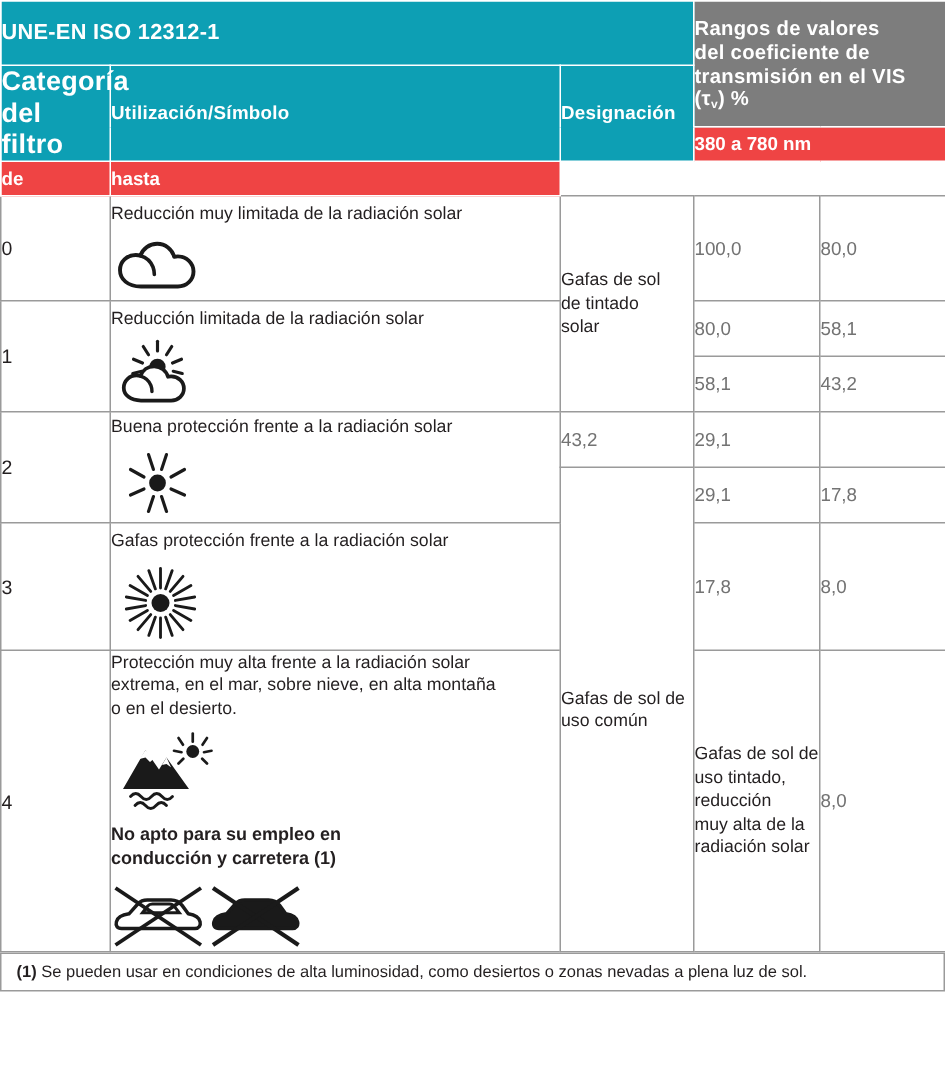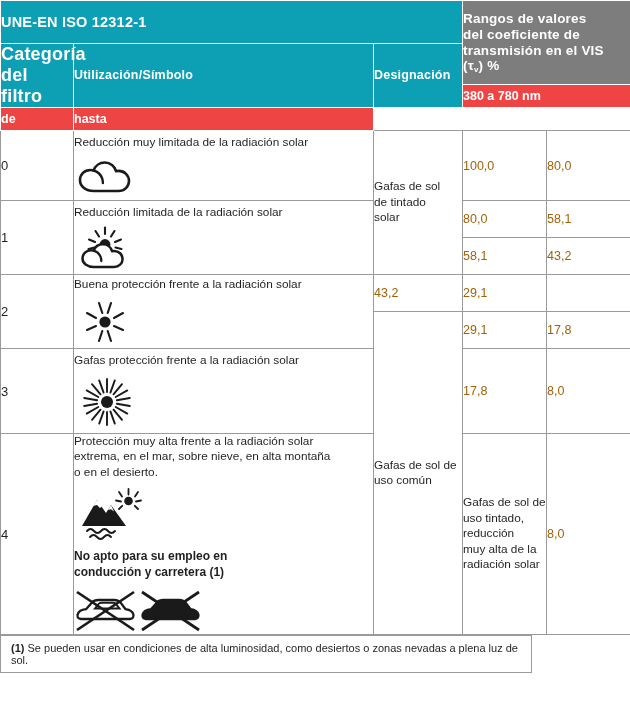--- a/index.html
+++ b/index.html
@@ -90,39 +90,39 @@
   }
   .use-cell .caption { display: block; }
   .desig-cell {
     font-size: 11.8px;
     line-height: 1.32;
     color: #231f20;
     padding: 2px 4px;
   }
   .val-cell {
     font-size: 12.5px;
-    color: #a16207;
+    color: #737373;
   }
   .icon-wrap {
     display: block;
     margin: 6px auto 0 auto;
     line-height: 0;
   }
   .bold-note {
     display: block;
     font-weight: bold;
     font-size: 12px;
     line-height: 1.3;
     margin-top: 9px;
   }
   
   .footnote {
     border: 1px solid #9a9a9a;
     border-top: 1px solid #9a9a9a;
-    width: 532px;
+    width: 630px;
     box-sizing: border-box;
     font-size: 11px;
     padding: 6px 8px 6px 10px;
     color: #231f20;
     background: #ffffff;
   }
   .footnote b { font-weight: bold; }
 </style>
 </head>
 <body>

